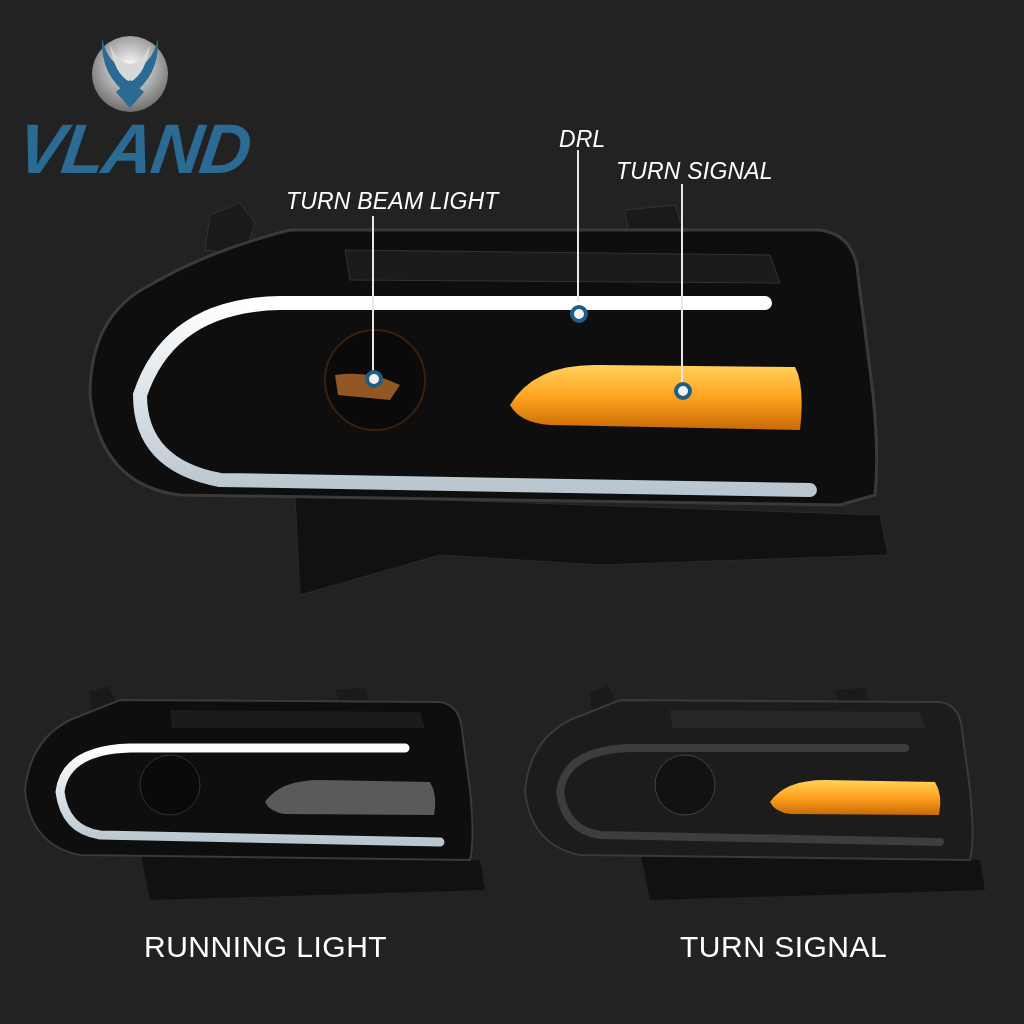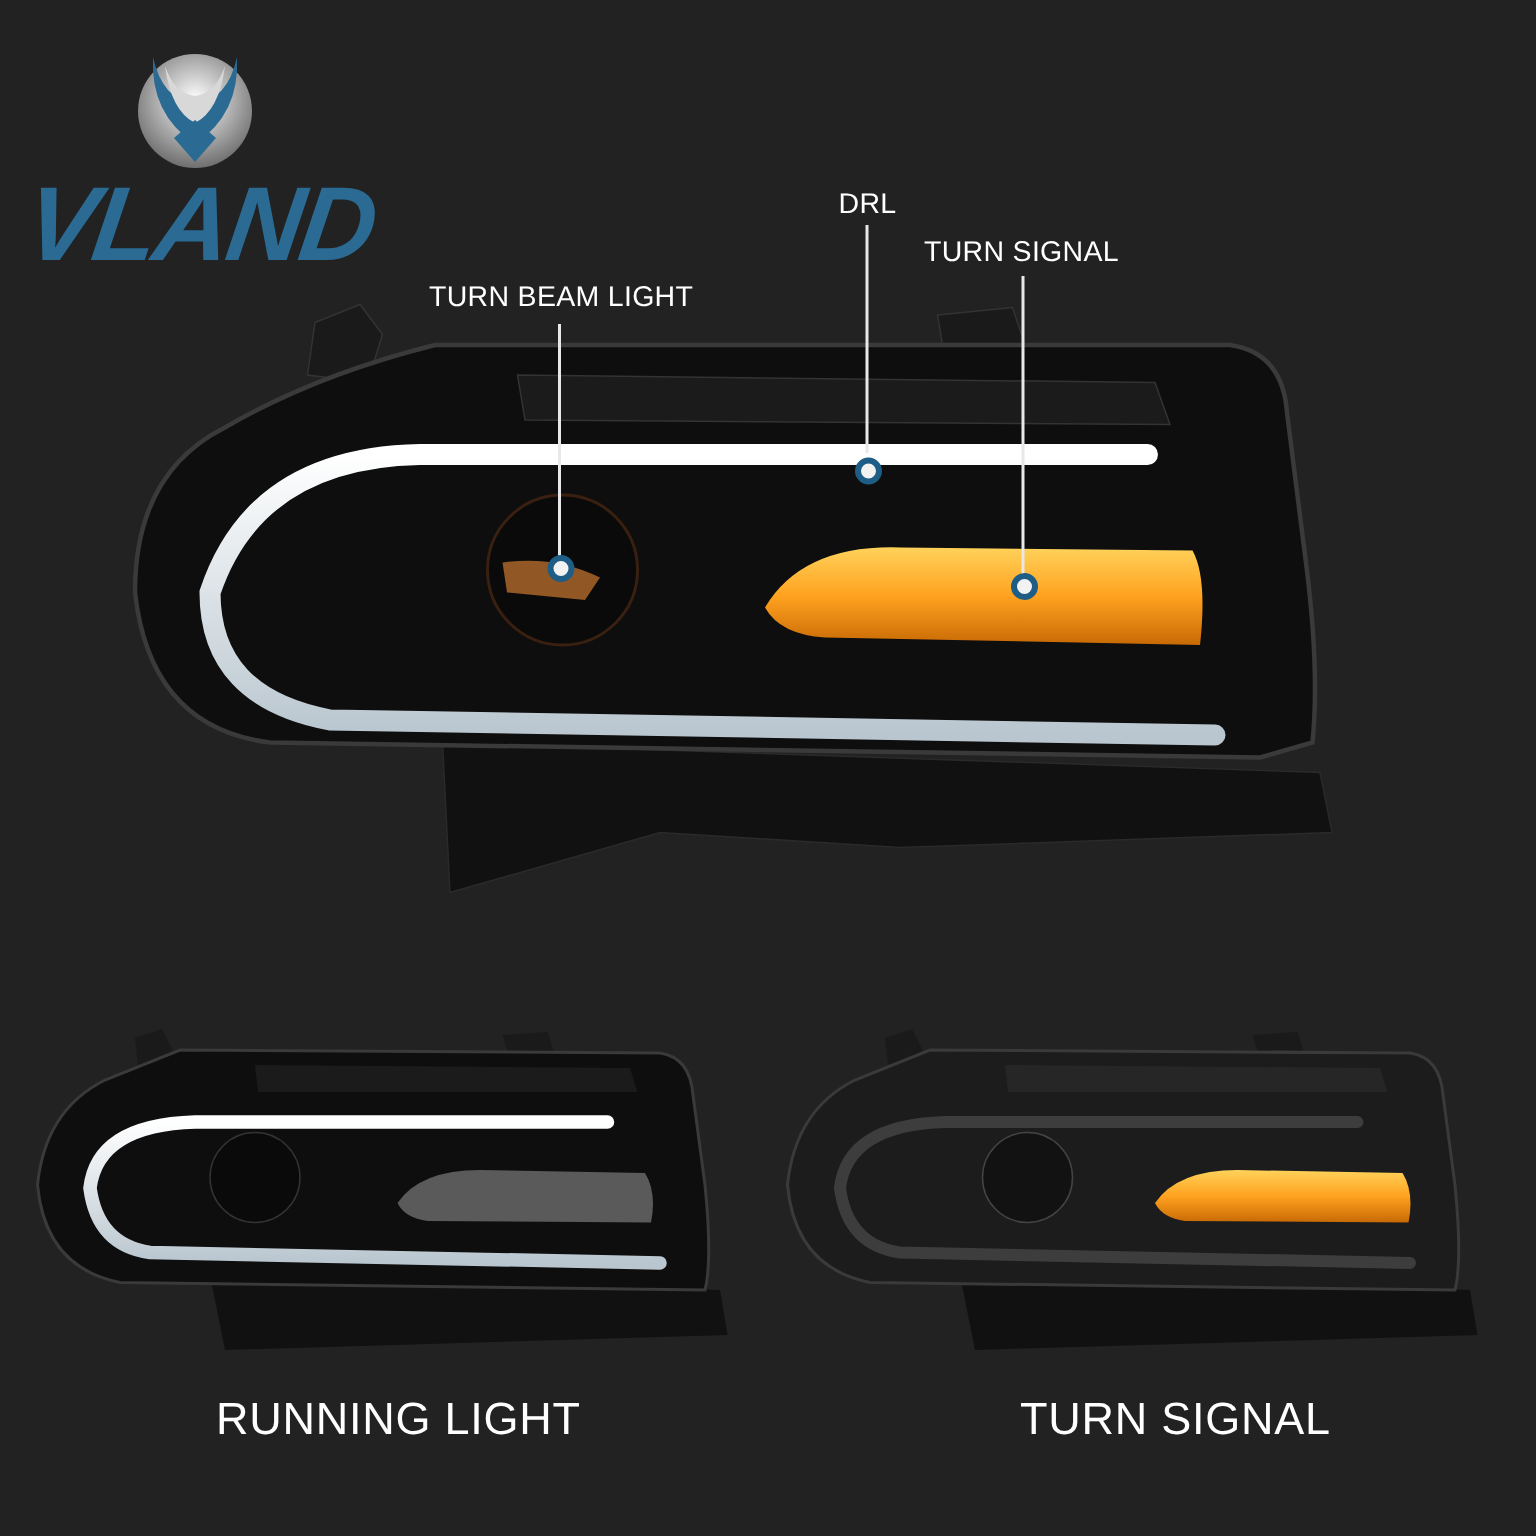--- a/index.html
+++ b/index.html
@@ -1,20 +1,20 @@
 <!DOCTYPE html>
 <html><head>
 <meta charset="utf-8">
 <style>
   html,body{margin:0;padding:0;}
   body{width:1024px;height:1024px;background:#222222;position:relative;overflow:hidden;font-family:"Liberation Sans","DejaVu Sans",sans-serif;}
   .abs{position:absolute;}
   .logo{left:14px;top:18px;width:232px;height:160px;}
   .logo-text{position:absolute;left:4px;top:96px;font-size:70px;font-weight:bold;font-style:italic;color:#2a6a93;letter-spacing:-2px;transform:skewX(-8deg);line-height:1;}
-  .callout-label{color:#ffffff;font-size:19px;letter-spacing:0.2px;white-space:nowrap;}
+  .callout-label{color:#ffffff;font-size:23px;letter-spacing:0.2px;white-space:nowrap;font-style:italic;}
   .leader{background:#e8e8e8;width:1.5px;}
   .pin{width:10px;height:10px;border:4px solid #1e5d86;border-radius:50%;background:#f2f2f2;box-sizing:content-box;}
   .caption{color:#ffffff;font-size:30px;letter-spacing:0.5px;white-space:nowrap;}
   svg{display:block;}
 </style>
 </head>
 <body>
 
 <div class="abs logo">
   <svg class="abs" style="left:66px;top:0" width="100" height="100" viewBox="0 0 100 100">

